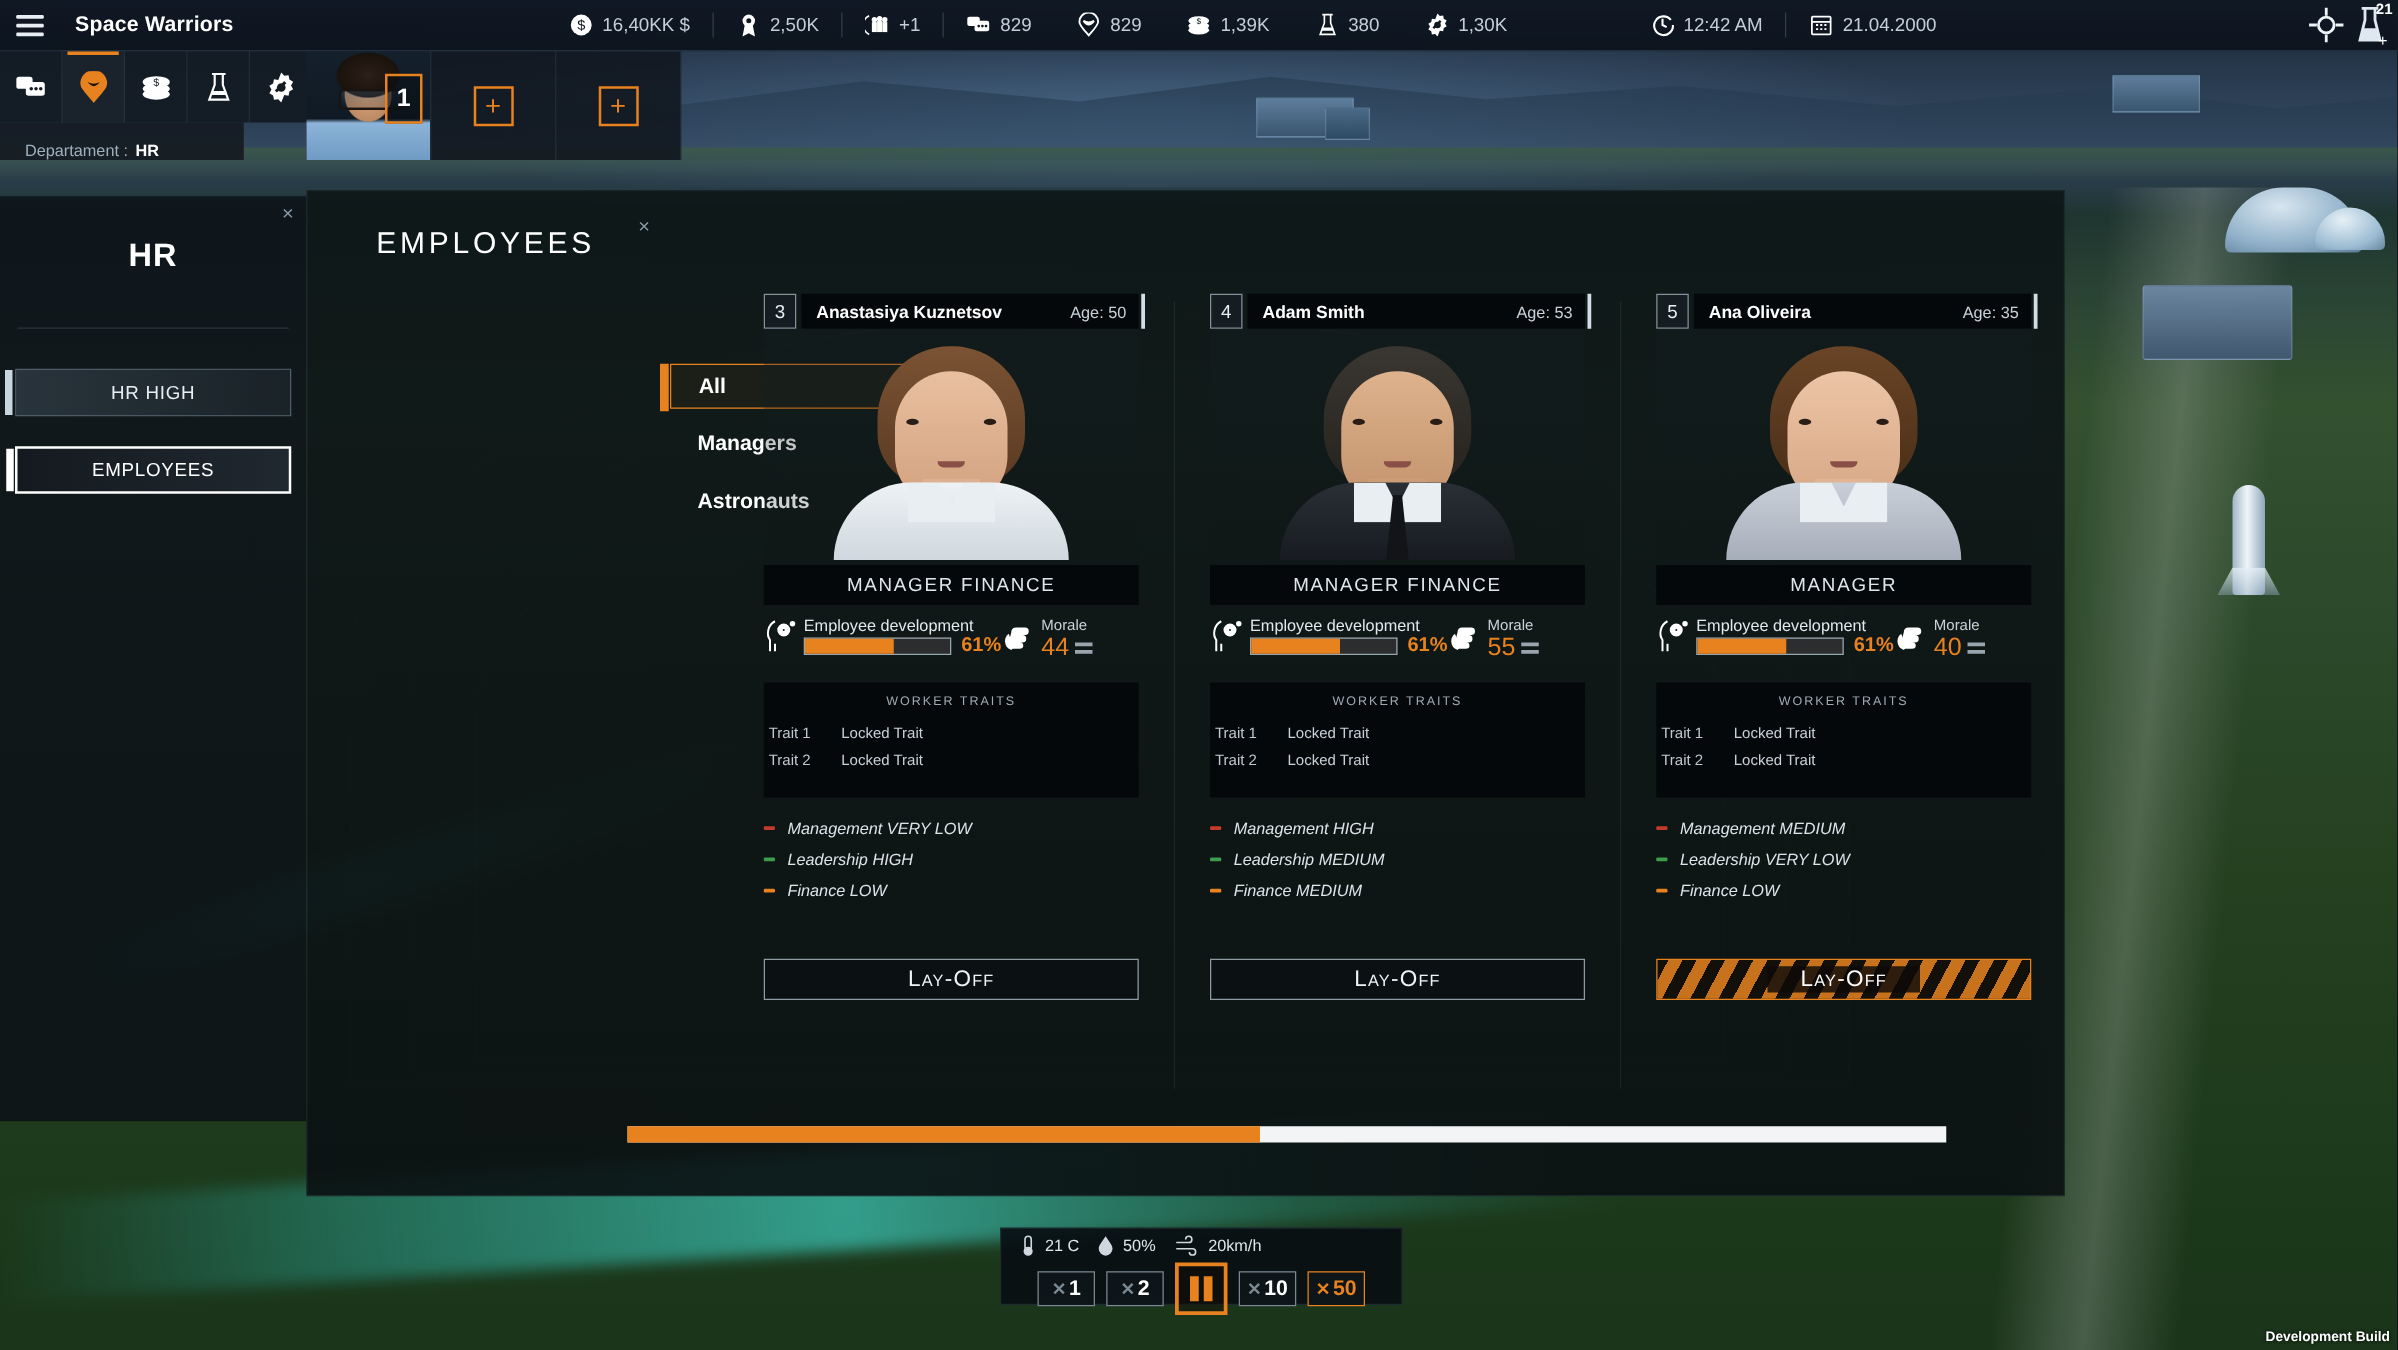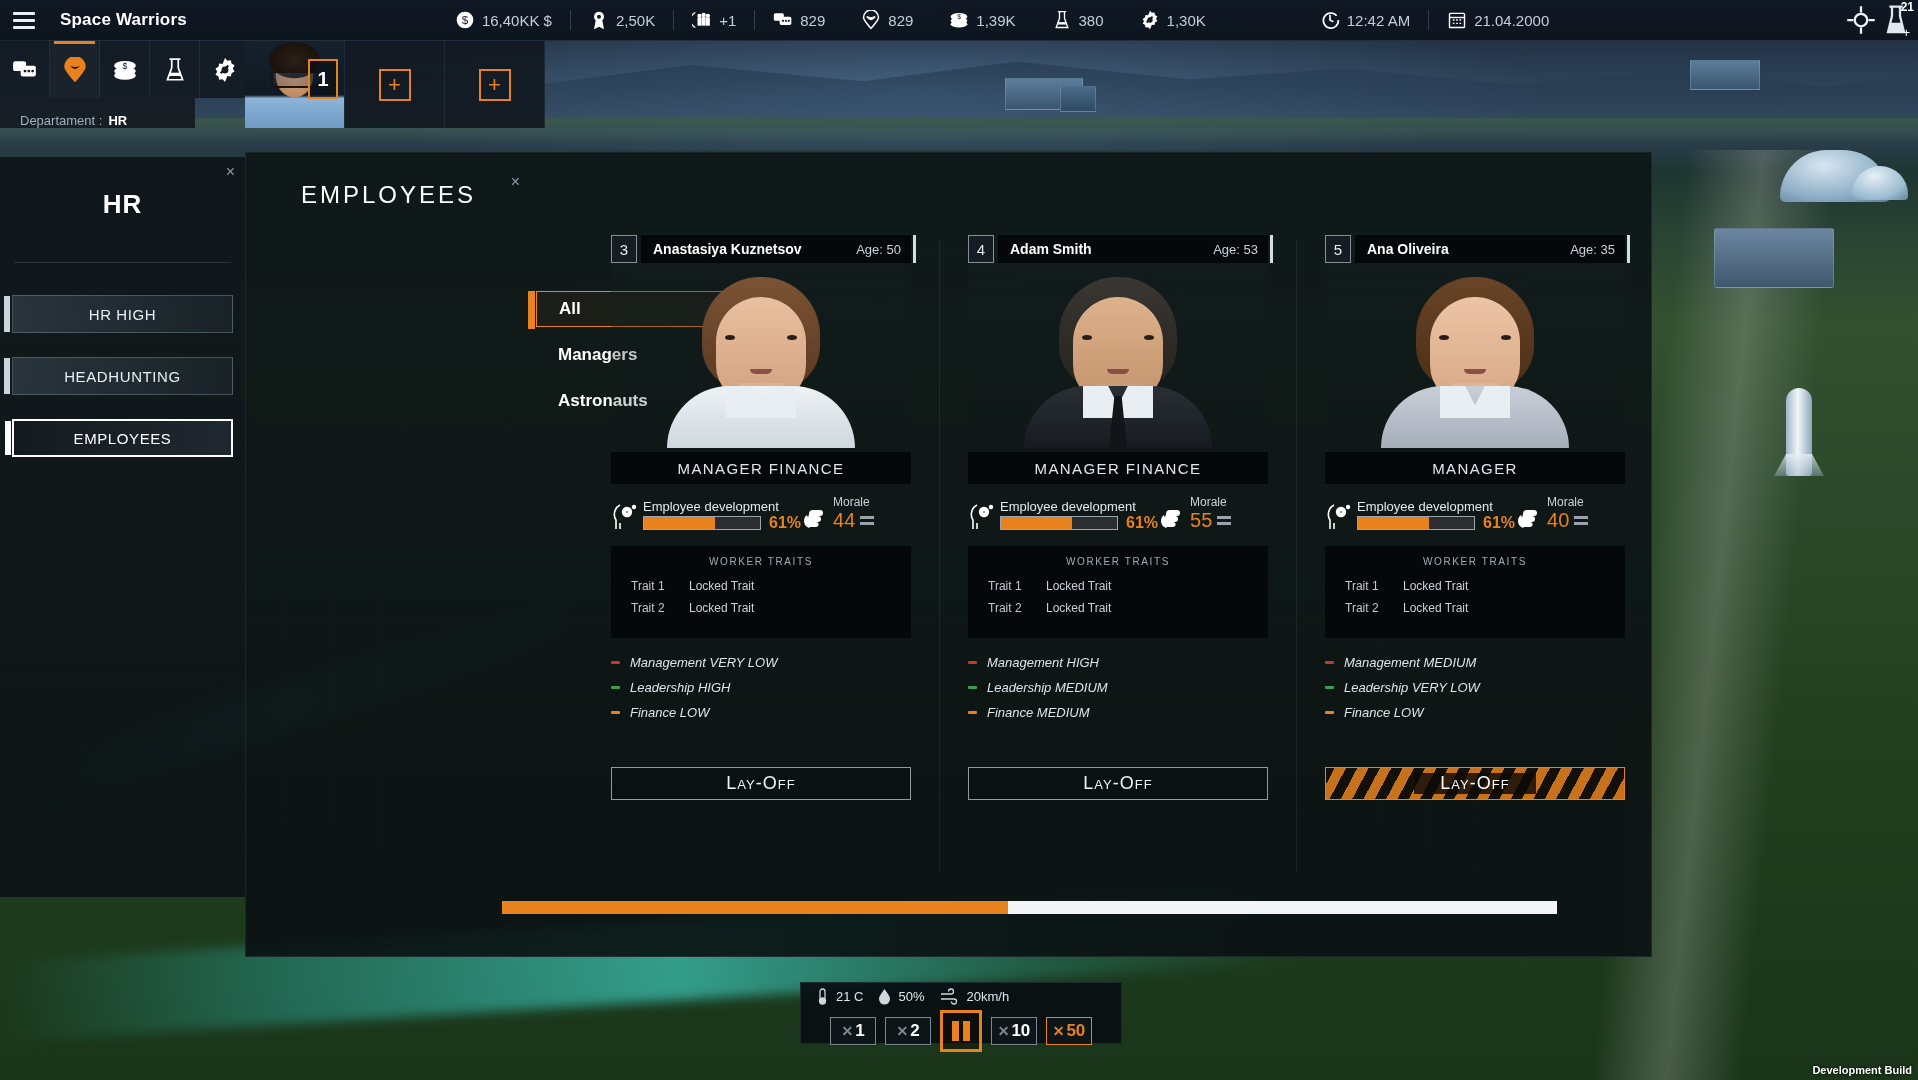--- a/index.html
+++ b/index.html
@@ -287,21 +287,21 @@
   .f3 .hair { background: linear-gradient(180deg,#6a4426,#4a2f18); }
   .f3 .skin { background: linear-gradient(180deg,#ecc5a6,#d6a684); }
   .f3 .neck { background: #e0b494; }
   .f3 .body { background: linear-gradient(180deg,#c9cfd8,#a6aeba); }
 
   .c-role {
     height: 32px; background: #05080a; color: #dfe7ee; font-size: 15px;
     display: flex; align-items: center; justify-content: center; letter-spacing: 1.4px;
     margin-top: 4px;
   }
-  .c-stats { display: flex; align-items: flex-end; margin-top: 10px; height: 38px; }
+  .c-stats { display: flex; align-items: flex-start; margin-top: 10px; height: 38px; }
   .statico { width: 28px; height: 30px; color: #ffffff; flex: 0 0 28px; }
   .statico svg { width: 100%; height: 100%; }
   .dev-block { flex: 1; padding-left: 4px; }
   .dev-label { color: #e2e9ef; font-size: 13px; line-height: 14px; }
   .dev-row { display: flex; align-items: center; gap: 8px; }
   .bar {
     width: 118px; height: 14px; background: #2b2d2e; border: 1px solid #9aa6ae;
   }
   .bar i { display: block; height: 100%; background: #e8821e; }
   .dev-pct { color: #e8821e; font-size: 16px; font-weight: bold; }
@@ -311,21 +311,21 @@
   .mor-val { color: #e8821e; font-size: 20px; }
   .mor-eq { display: inline-flex; flex-direction: column; gap: 3px; }
   .mor-eq b { display: block; width: 14px; height: 3px; background: #9aa4ad; }
 
   .traits {
     margin-top: 14px; background: #05080a; padding: 10px 0 12px 0; height: 92px;
   }
   .traits-h {
     text-align: center; color: #9fabb5; font-size: 10px; letter-spacing: 1.6px; margin-bottom: 12px;
   }
-  .trow { display: flex; padding: 0 20px; margin-bottom: 8px; font-size: 12px; }
+  .trow { display: flex; padding: 0 4px; margin-bottom: 8px; font-size: 12px; }
   .trow .tk { width: 58px; color: #c0c9d1; }
   .trow .tv { color: #c8d1d9; }
 
   .skills { margin-top: 12px; font-style: italic; }
   .srow { display: flex; align-items: center; gap: 10px; height: 25px; font-size: 13px; color: #dde4ea; }
   .dot { width: 9px; height: 3px; border-radius: 1px; flex: 0 0 9px; }
 
   .layoff {
     margin-top: 42px; height: 33px; border: 1px solid #8e9aa4; background: #0b1013;
     color: #eef3f7; font-size: 18px; letter-spacing: 1px; cursor: pointer;
@@ -609,21 +609,20 @@
       </div>
     </div>
   </div>
 
   <div class="hrpanel">
     <div class="close">×</div>
     <div class="hr-title">HR</div>
     <div class="hr-div"></div>
     <div class="hr-menu">
       <div class="hr-item">HR HIGH</div>
-      <div class="hr-item">HEADHUNTING</div>
       <div class="hr-item sel">EMPLOYEES</div>
     </div>
   </div>
 
   <div class="empwin">
     <div class="close">×</div>
     <div class="emp-title">EMPLOYEES</div>
 
     <div class="filters">
       <div class="f-item sel">All</div>

